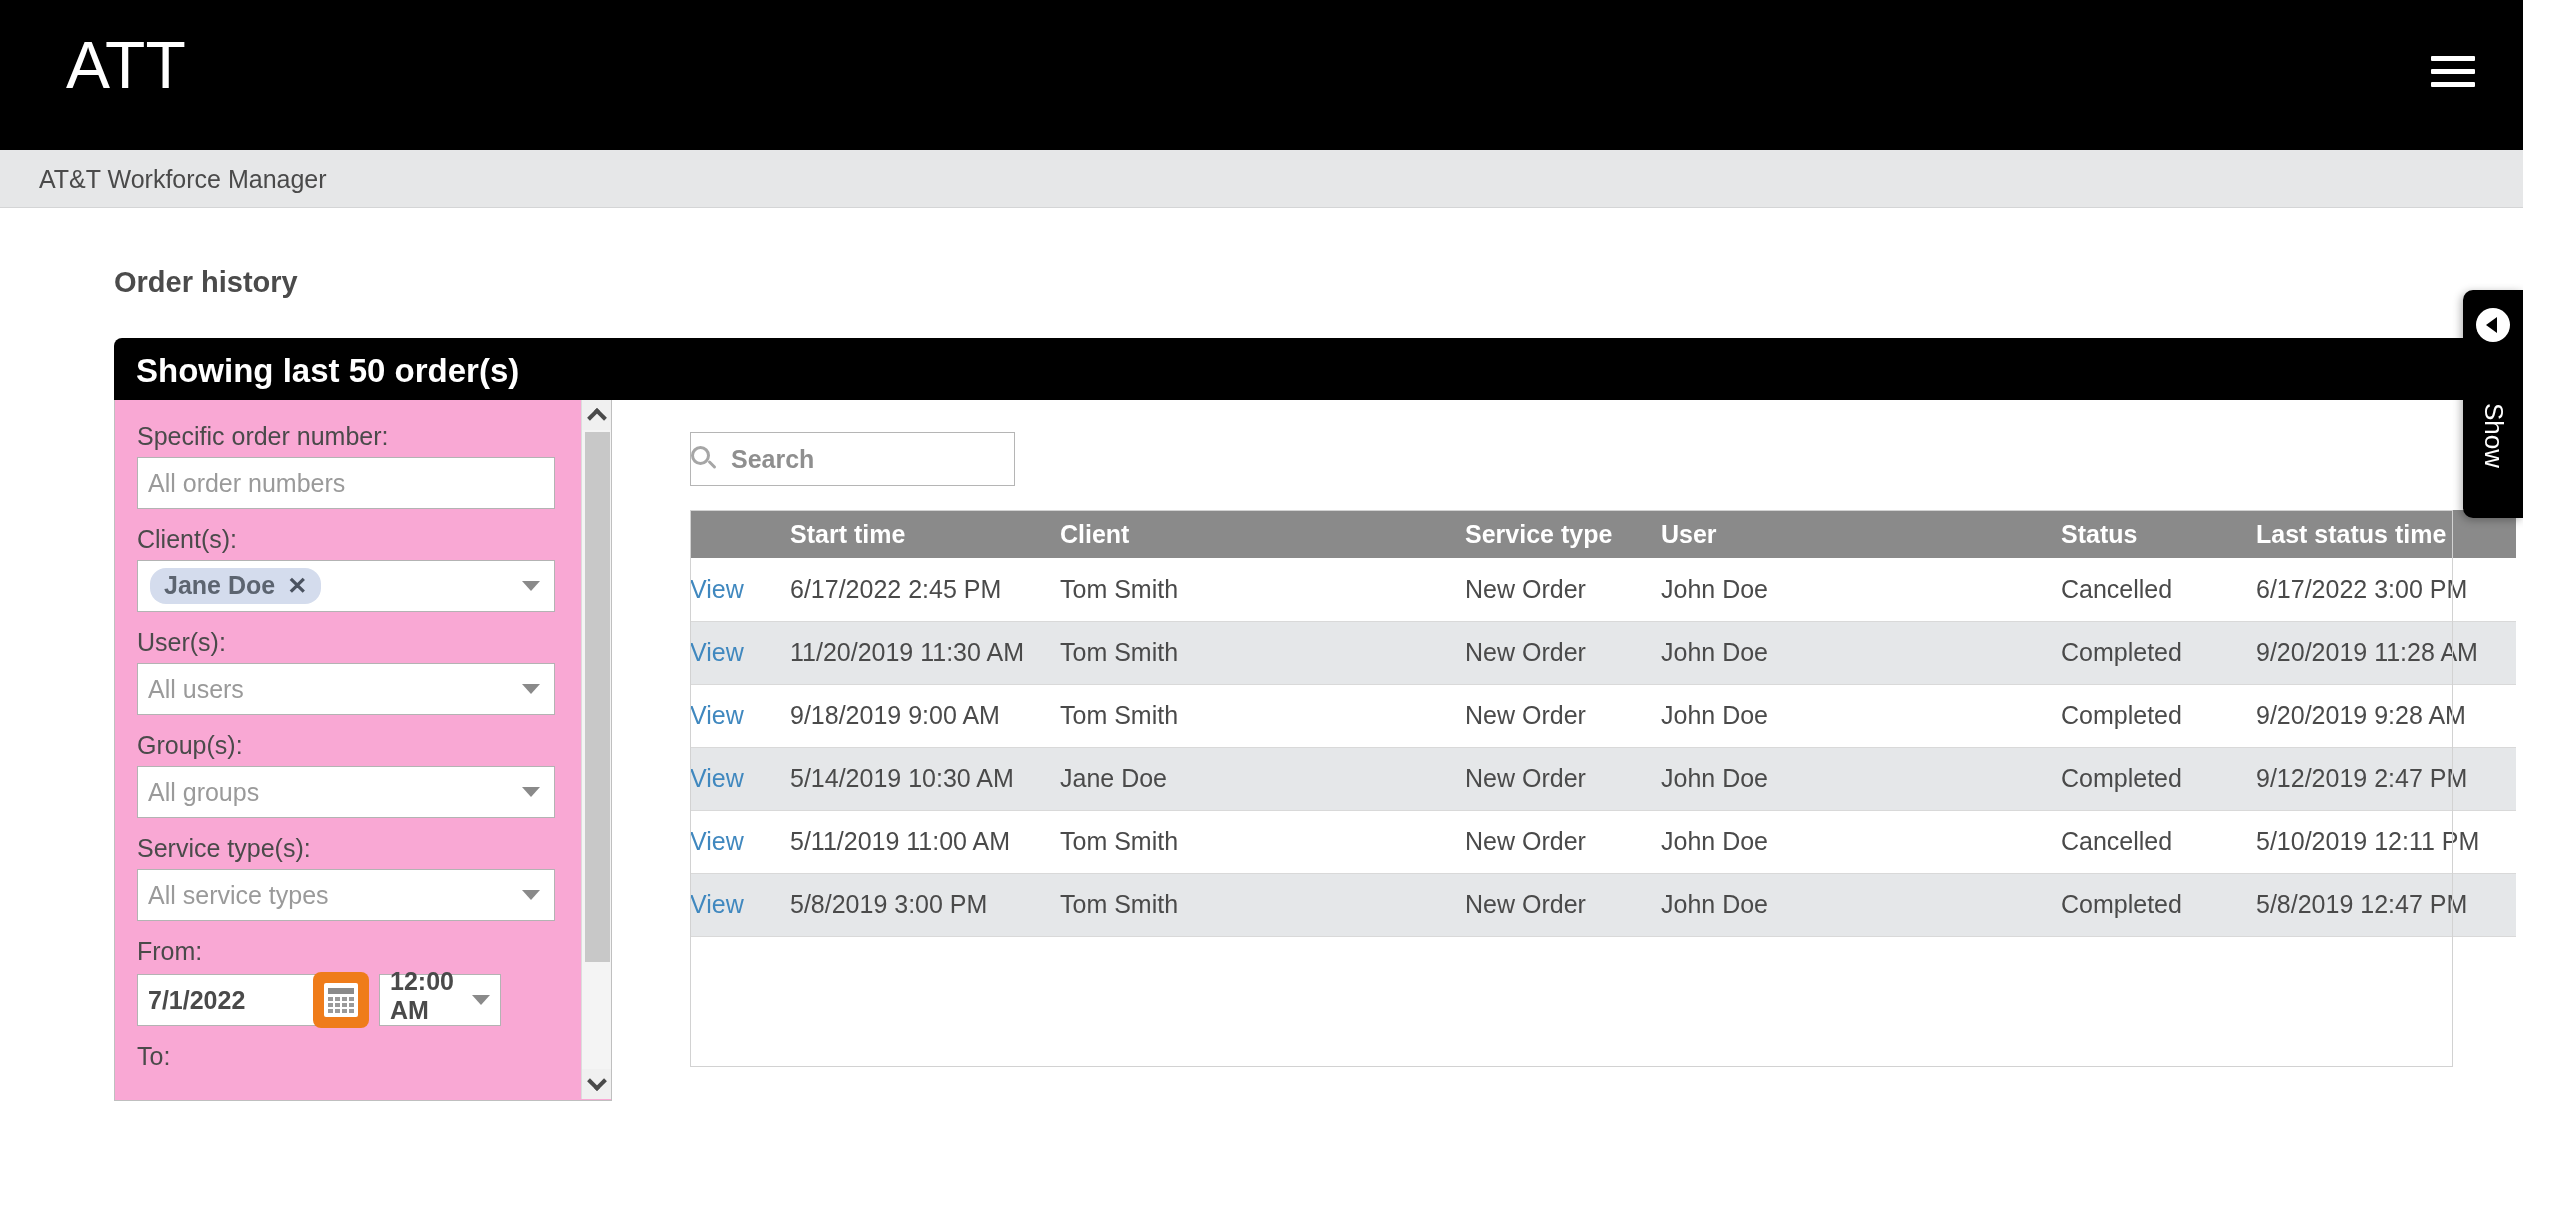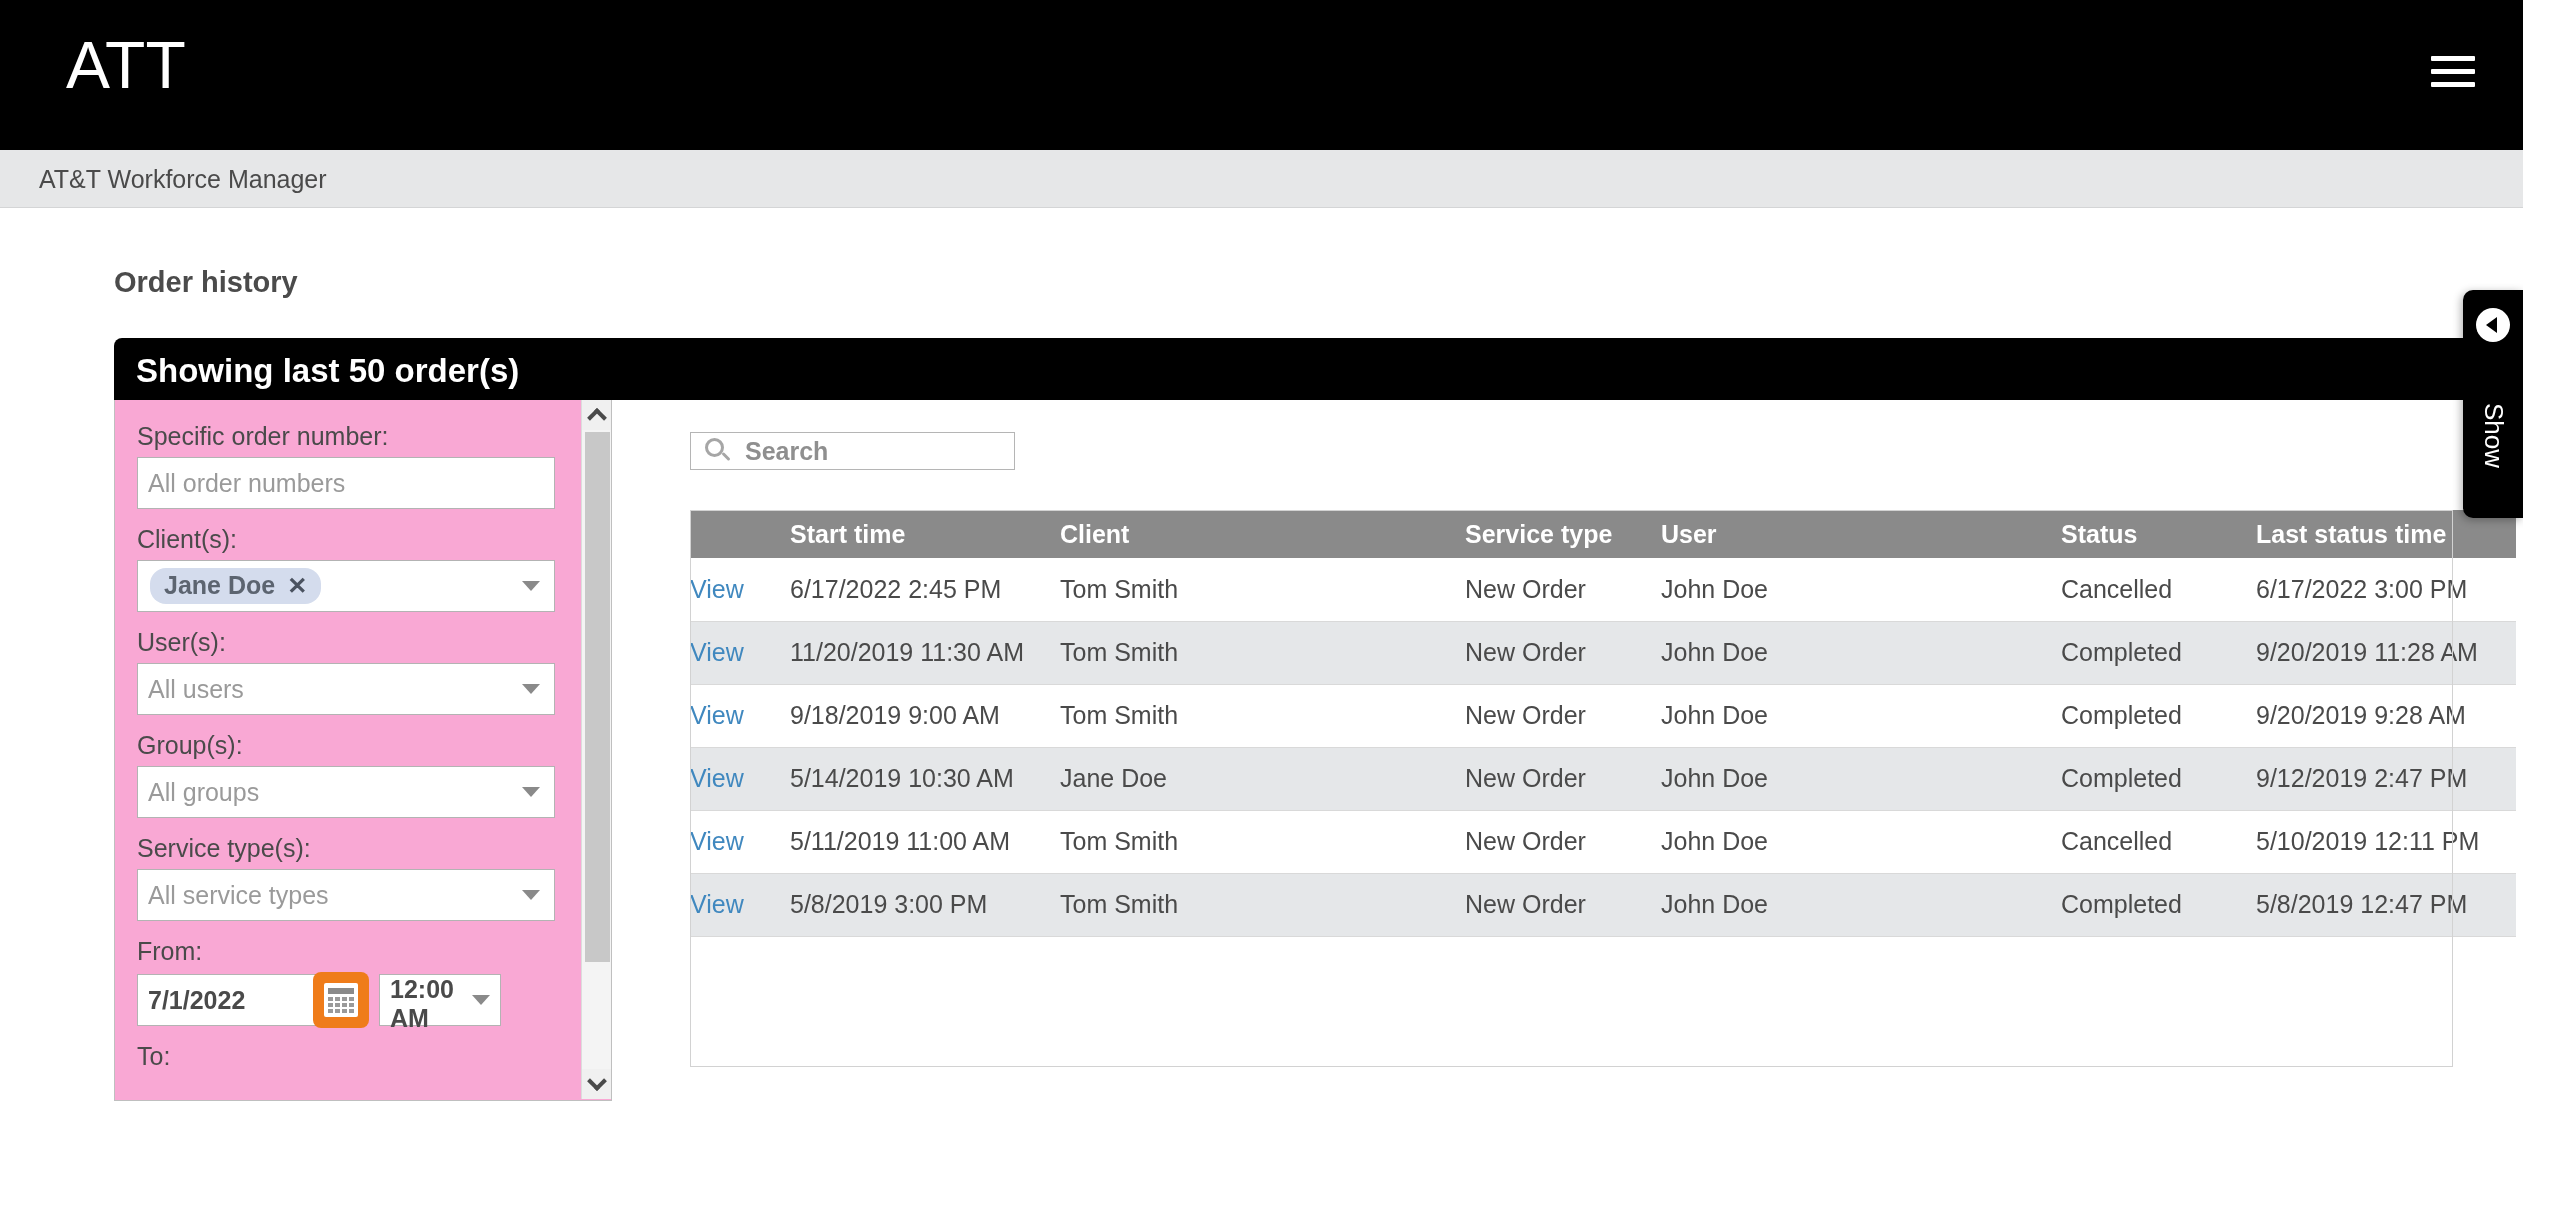--- a/index.html
+++ b/index.html
@@ -261,21 +261,21 @@
   }
   .cal-glyph .cal-grid i { background: #9a9a9a; display: block; }
 
   .time-select {
     width: 122px;
     height: 52px;
     border: 1px solid #b3b3b3;
     background: #ffffff;
     position: relative;
     display: flex;
-    align-items: flex-start;
+    align-items: flex-end;
     padding: 0 10px;
     font-size: 25px;
     color: #4a4a4a;
     font-weight: bold;
   }
   .time-select .caret {
     position: absolute;
     right: 10px; top: 50%;
     transform: translateY(-50%);
     width: 0; height: 0;
@@ -327,26 +327,25 @@
     left: 498px; top: 0;
     width: 1887px;
     height: 701px;
     background: #ffffff;
   }
 
   .search-box {
     position: absolute;
     left: 78px; top: 32px;
     width: 325px;
-    height: 38px;
+    height: 54px;
     border: 1px solid #b5b5b5;
     background: #ffffff;
     display: flex;
     align-items: center;
-    padding-left: 14px;
   }
   .search-icon-wrap {
     width: 26px; height: 26px;
     position: relative;
     margin-right: 14px;
     flex-shrink: 0;
   }
   .search-icon-wrap .lens {
     position: absolute; left: 0; top: 0;
     width: 19px; height: 19px;

